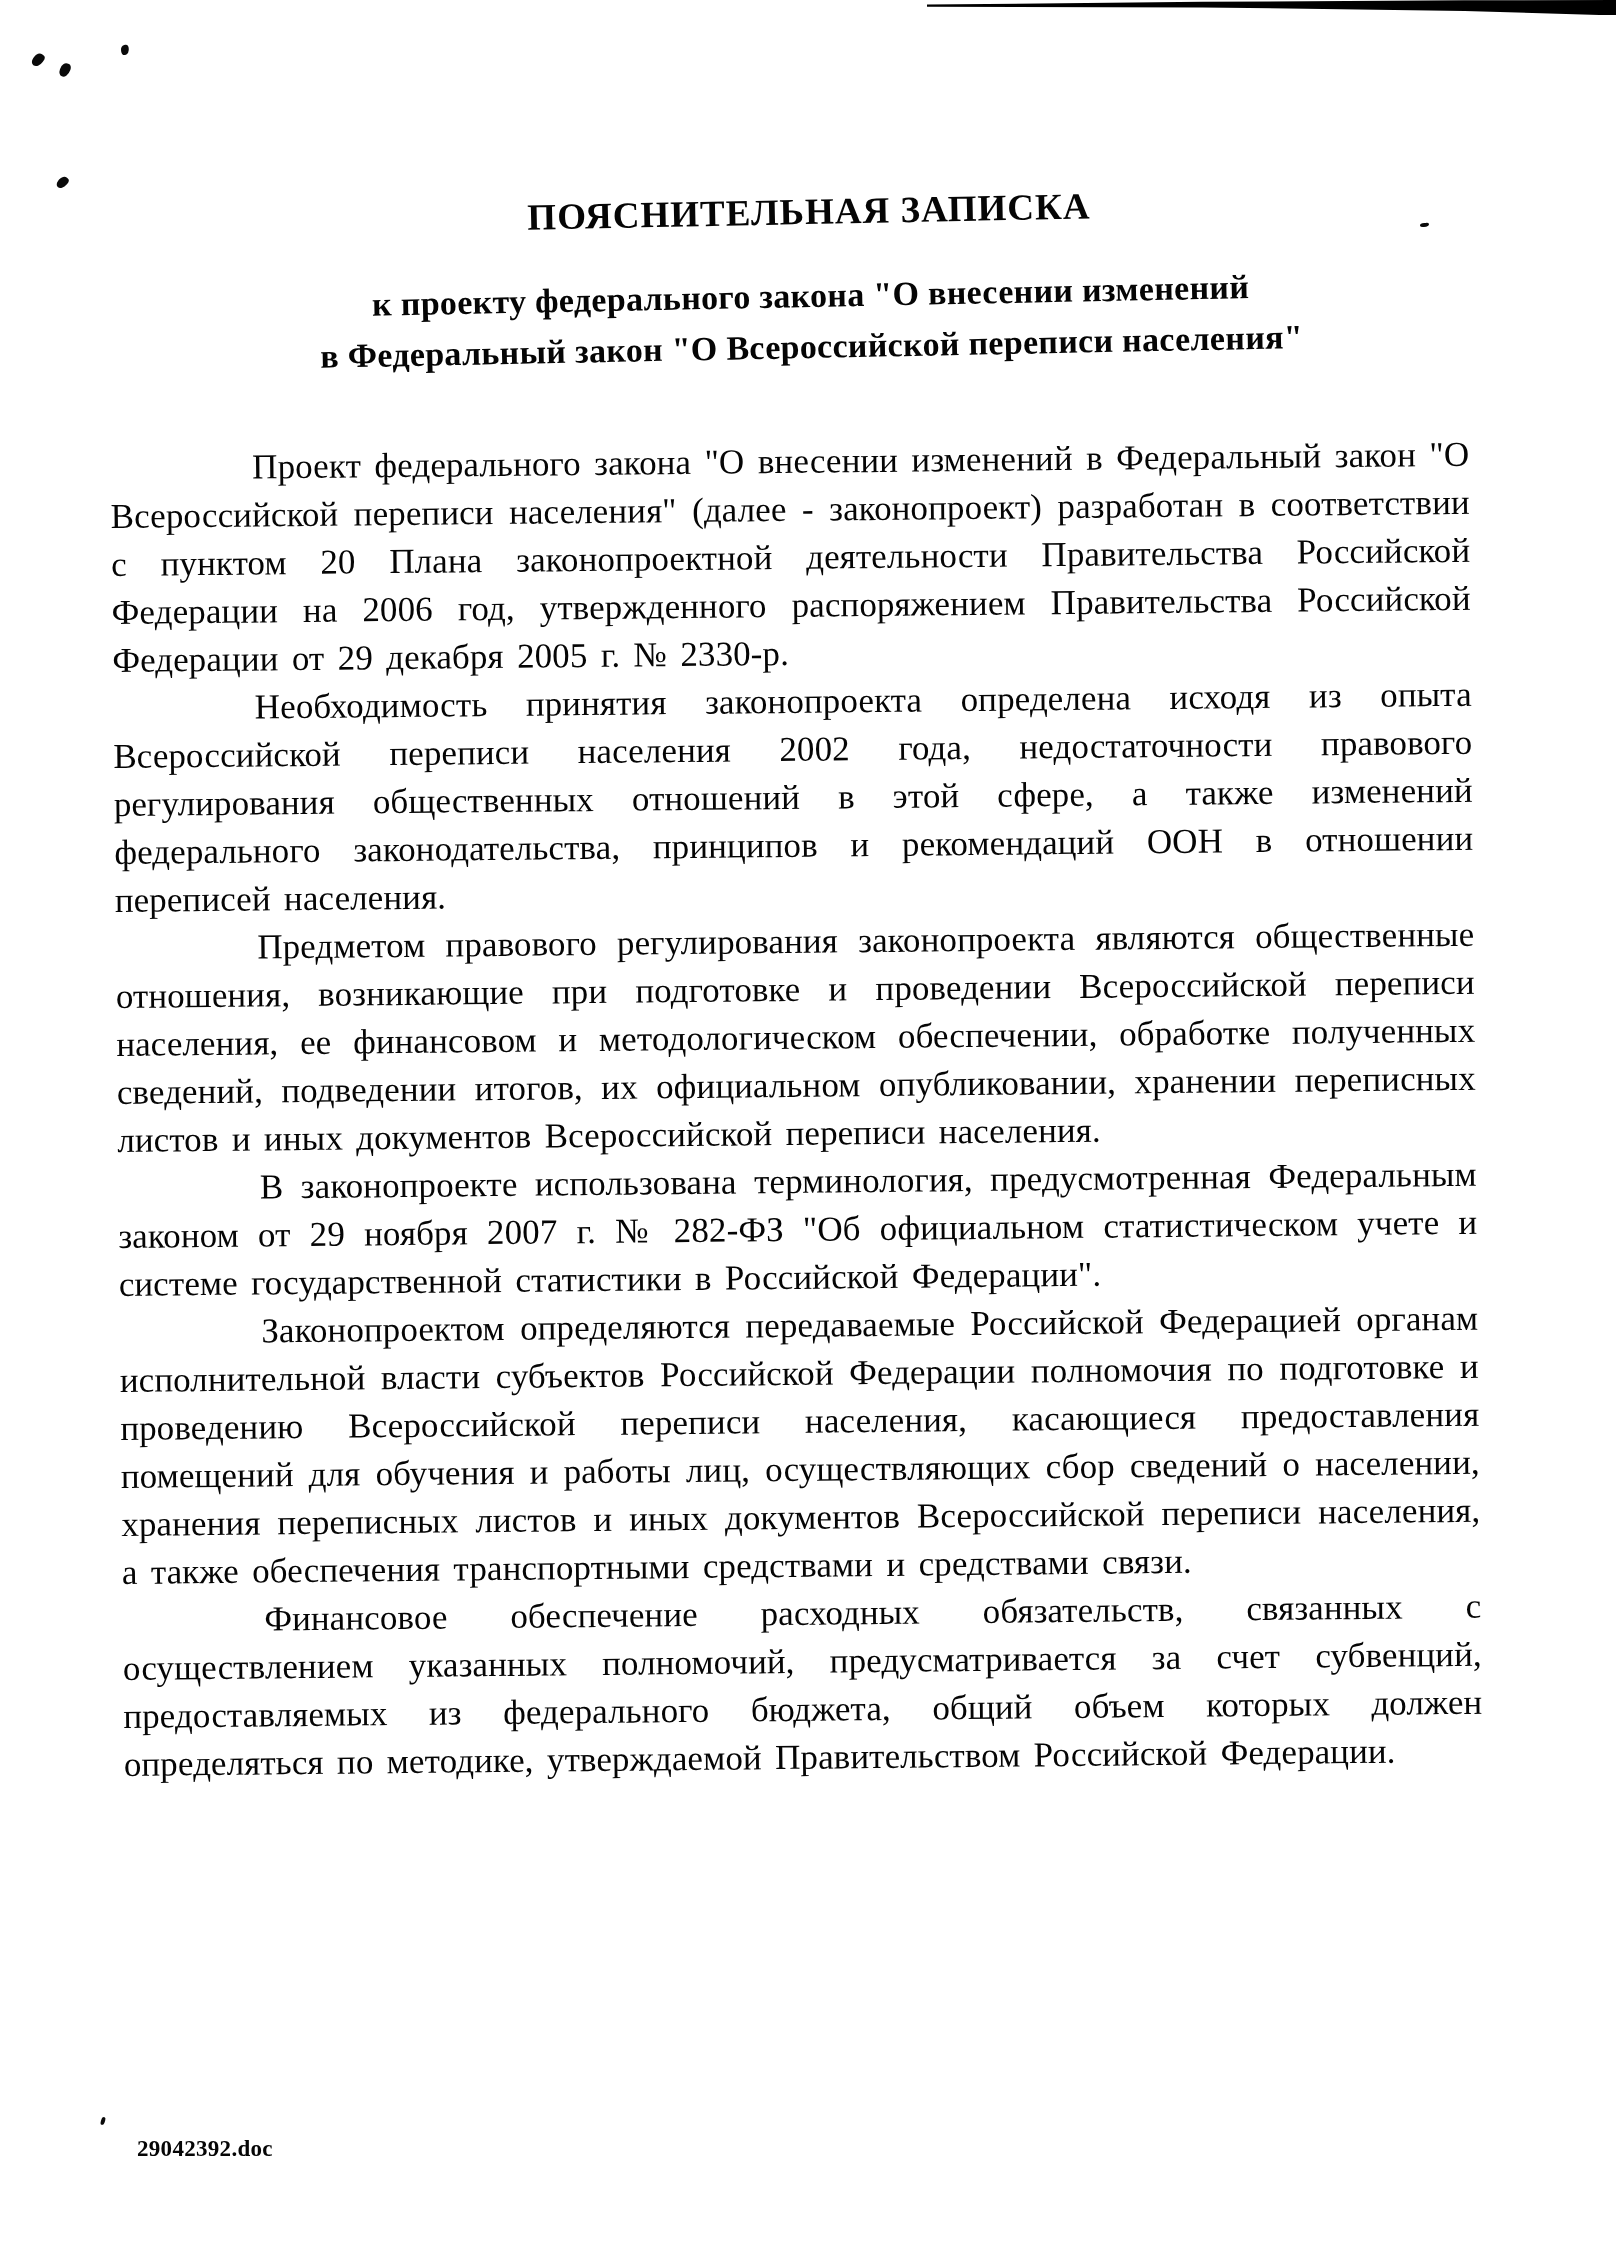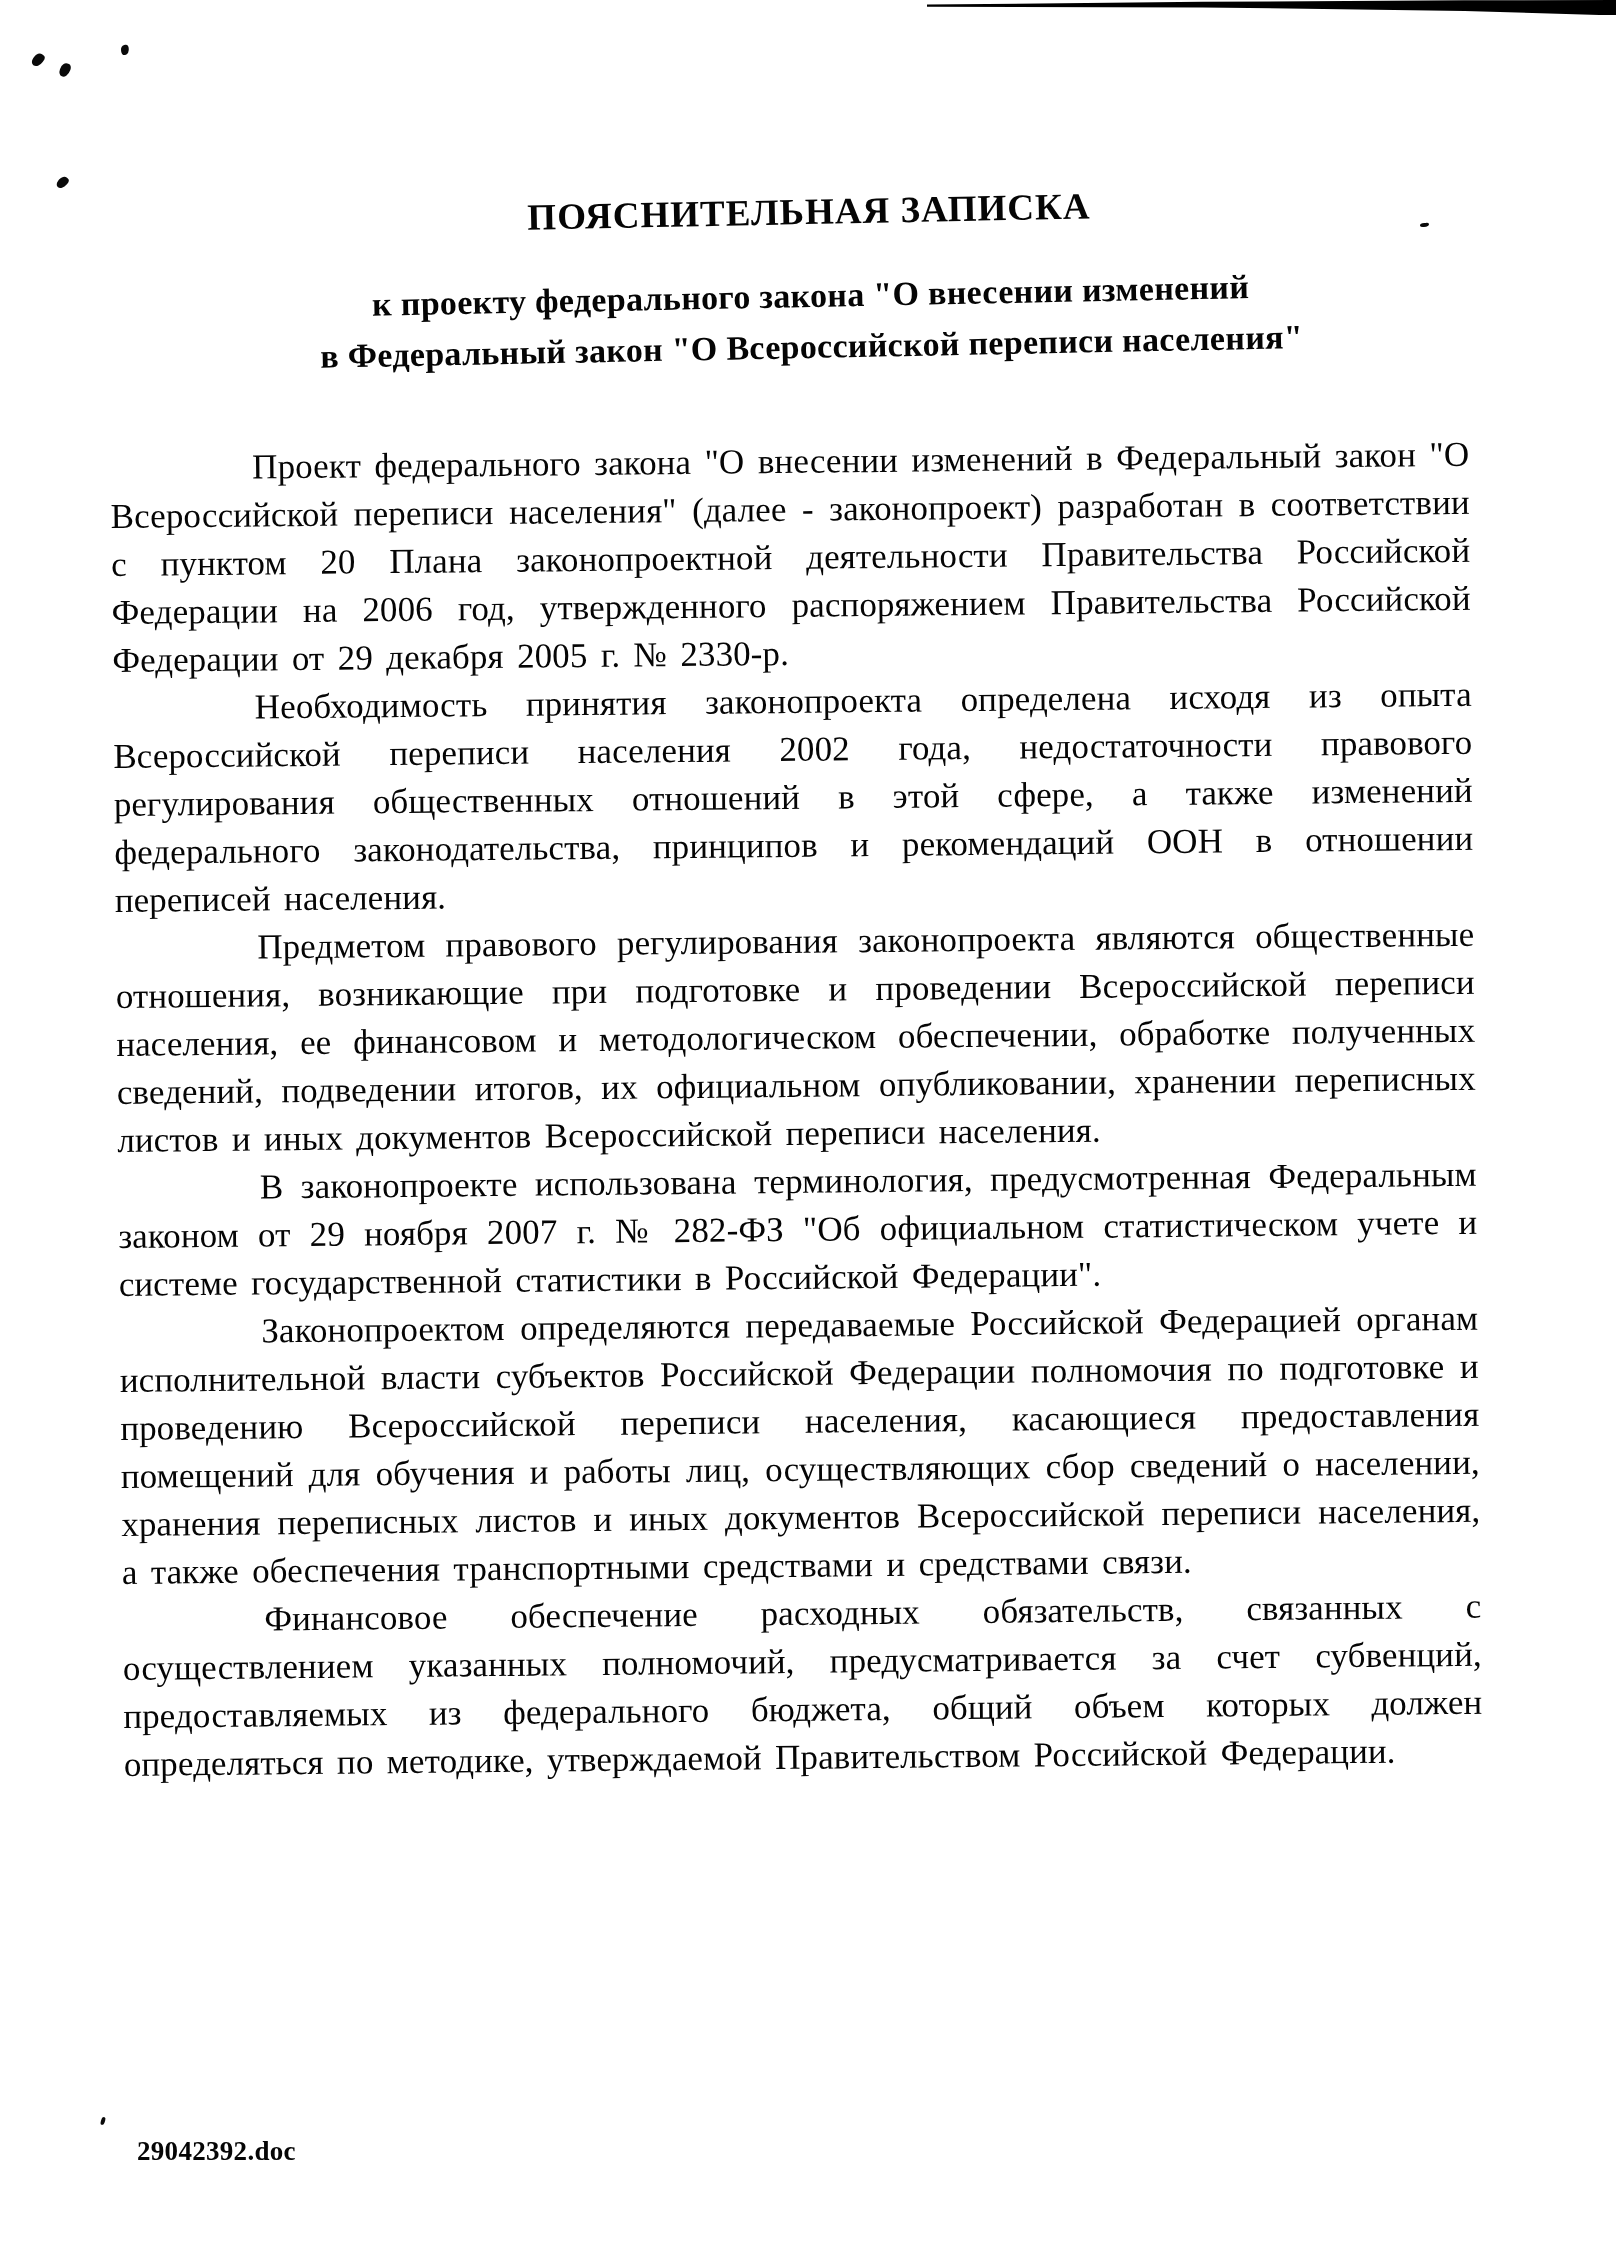--- a/index.html
+++ b/index.html
@@ -73,21 +73,21 @@
     text-align: justify;
     text-indent: 142px;
     word-spacing: 4.5px;
     letter-spacing: 0.1px;
   }
 
   .footer-filename {
     position: absolute;
     left: 137px;
     top: 2136px;
-    font-size: 27px;
+    font-size: 23px;
     font-weight: bold;
     letter-spacing: 0.3px;
   }
 </style>
 </head>
 <body>
 
 <div class="sheet">
 
   <div class="scan-streak"></div>

